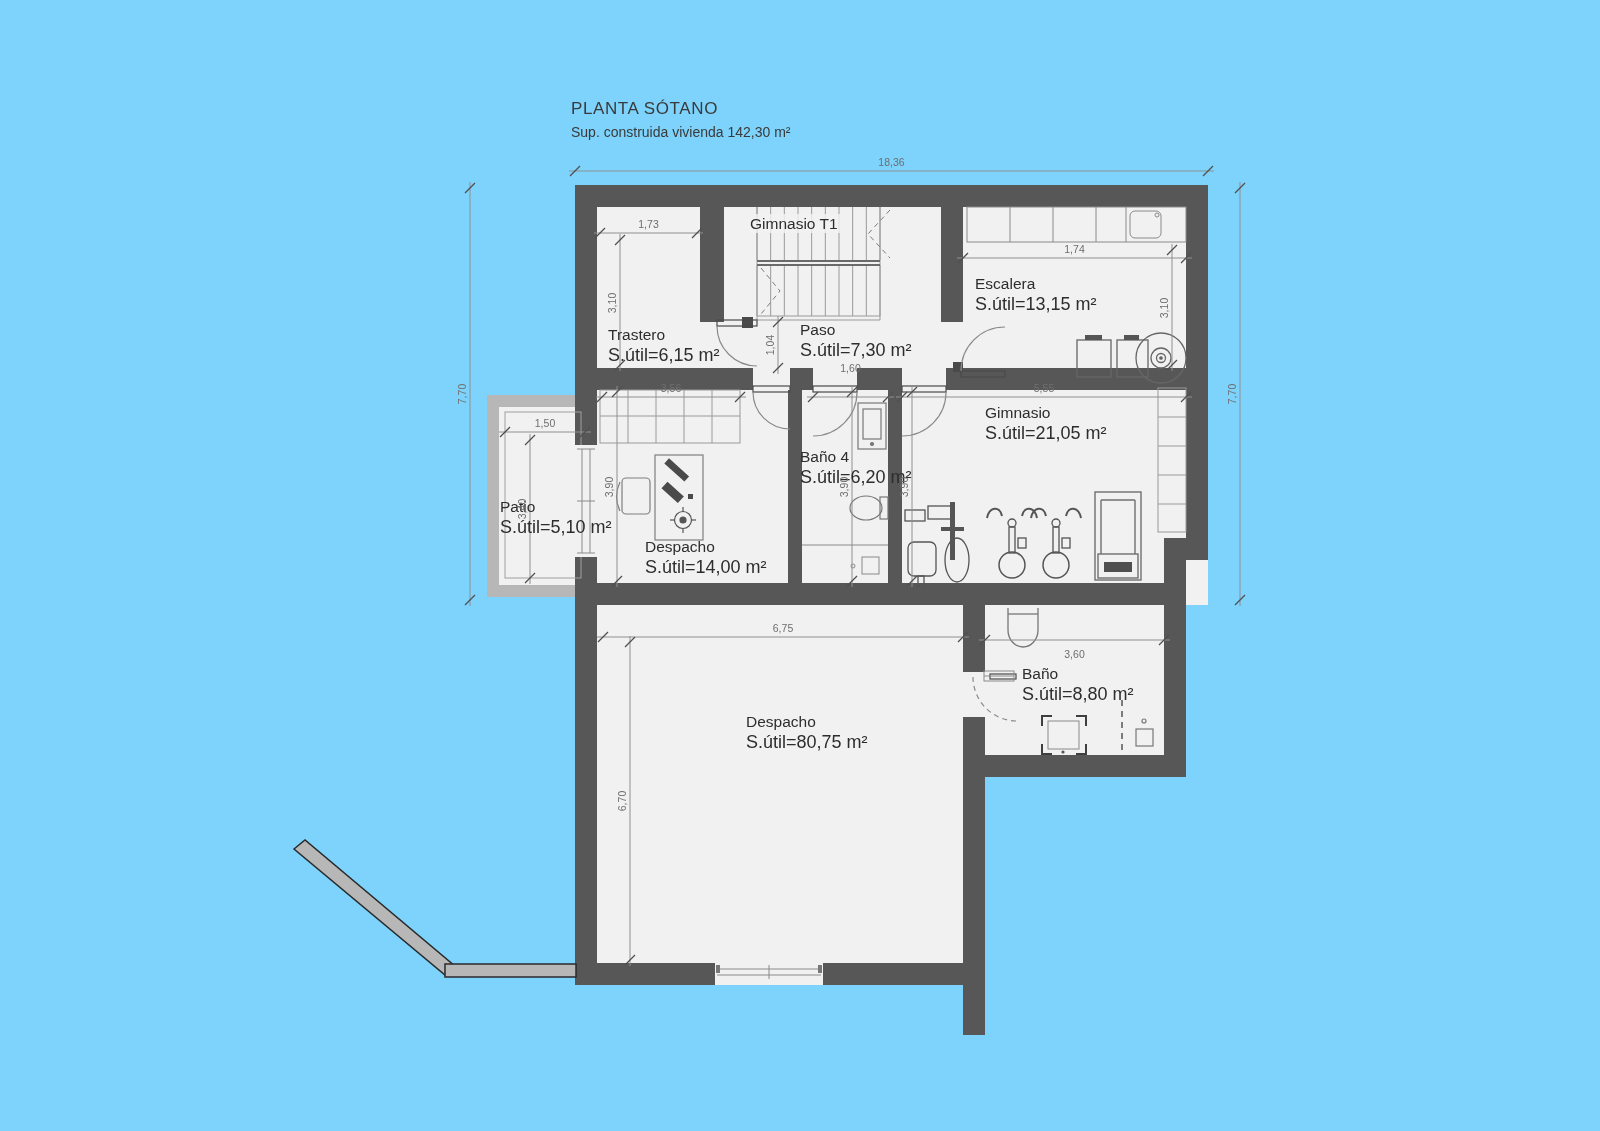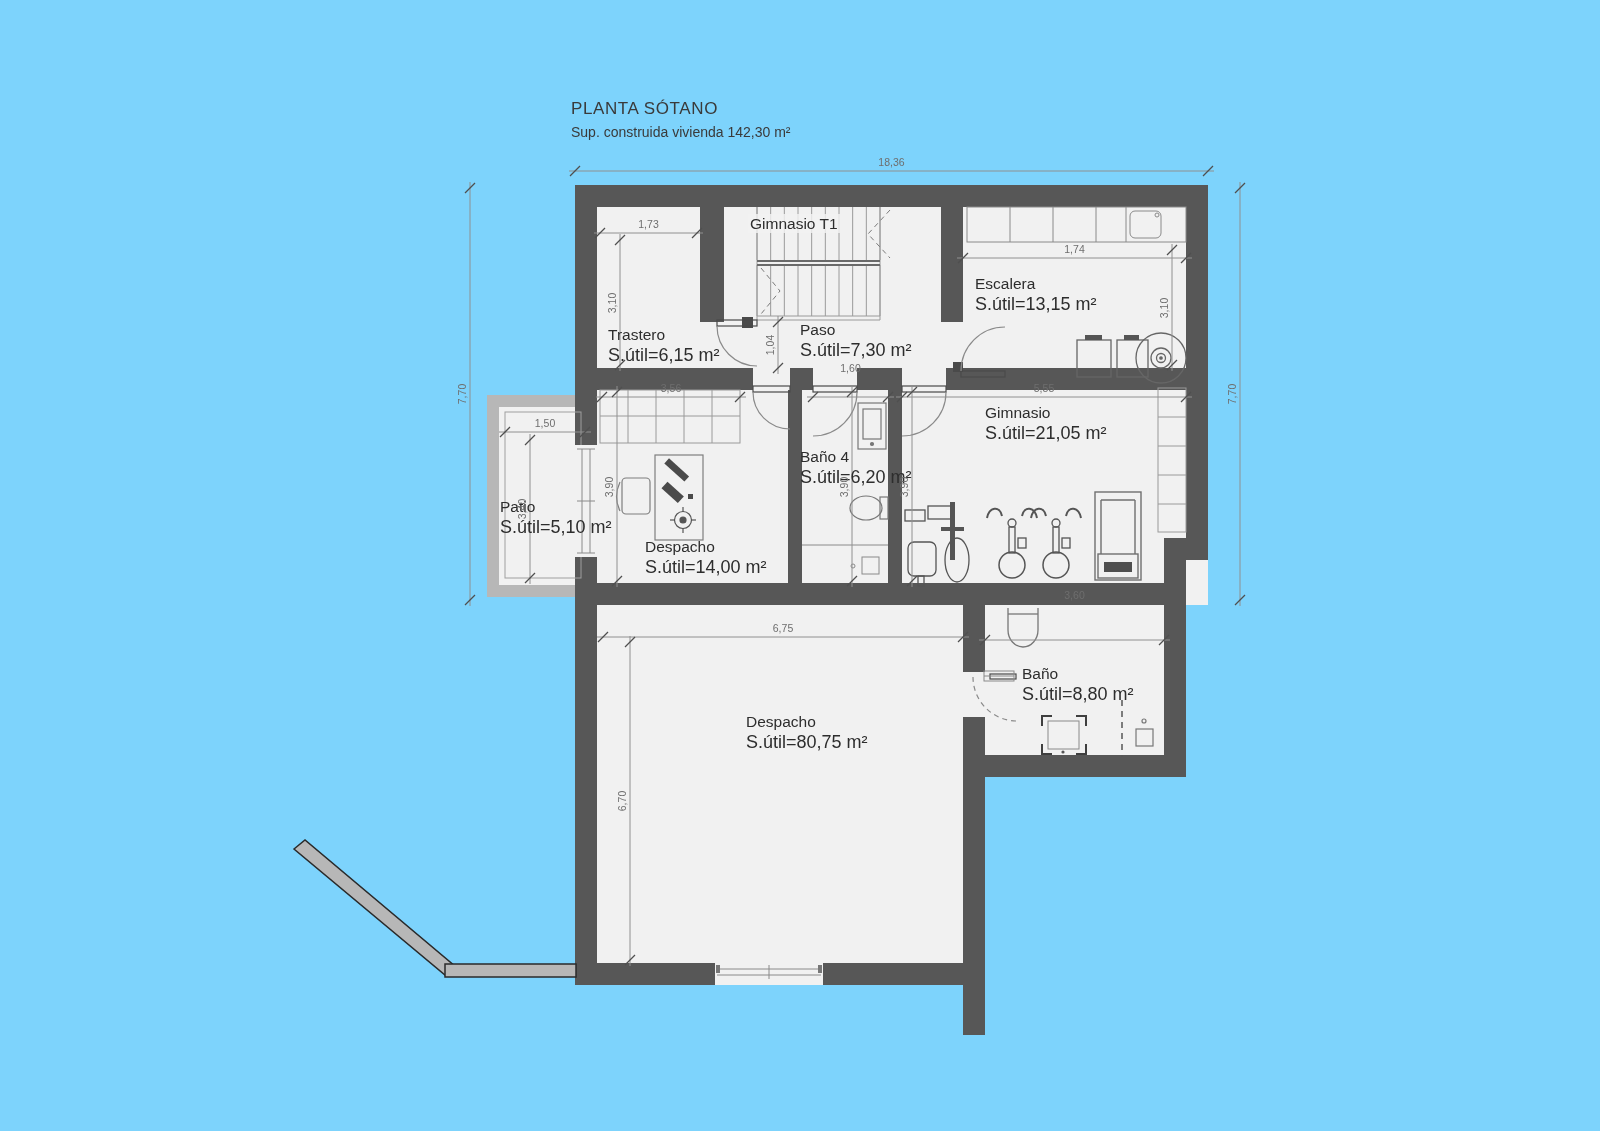--- a/index.html
+++ b/index.html
@@ -383,14 +383,14 @@
     <div class="dim-label" style="left: 671px; top: 382px; transform: translateX(-50%);">3,56</div>
     <div class="dim-label" style="left: 850.5px; top: 362px; transform: translateX(-50%);">1,60</div>
     <div class="dim-label" style="left: 1044px; top: 382px; transform: translateX(-50%); text-align: right;">5,55</div>
     <div class="dim-label" style="left: 609px; top: 486.5px; transform: translate(-50%, -50%) rotate(-90deg);">3,90</div>
     <div class="dim-label" style="left: 844px; top: 486.5px; transform: translate(-50%, -50%) rotate(-90deg);">3,90</div>
     <div class="dim-label" style="left: 904px; top: 486.5px; transform: translate(-50%, -50%) rotate(-90deg);">3,90</div>
     <div class="dim-label" style="left: 545px; top: 417px; transform: translateX(-50%);">1,50</div>
     <div class="dim-label" style="left: 522px; top: 509px; transform: translate(-50%, -50%) rotate(-90deg);">3,40</div>
     <div class="dim-label" style="left: 783px; top: 622px; transform: translateX(-50%);">6,75</div>
     <div class="dim-label" style="left: 622px; top: 801px; transform: translate(-50%, -50%) rotate(-90deg);">6,70</div>
-    <div class="dim-label" style="left: 1074.5px; top: 589px; transform: translateX(-50%);">3,60</div>
+    <div class="dim-label" style="left: 1074.5px; top: 648px; transform: translateX(-50%);">3,60</div>
   </div>
 
 </body></html>

